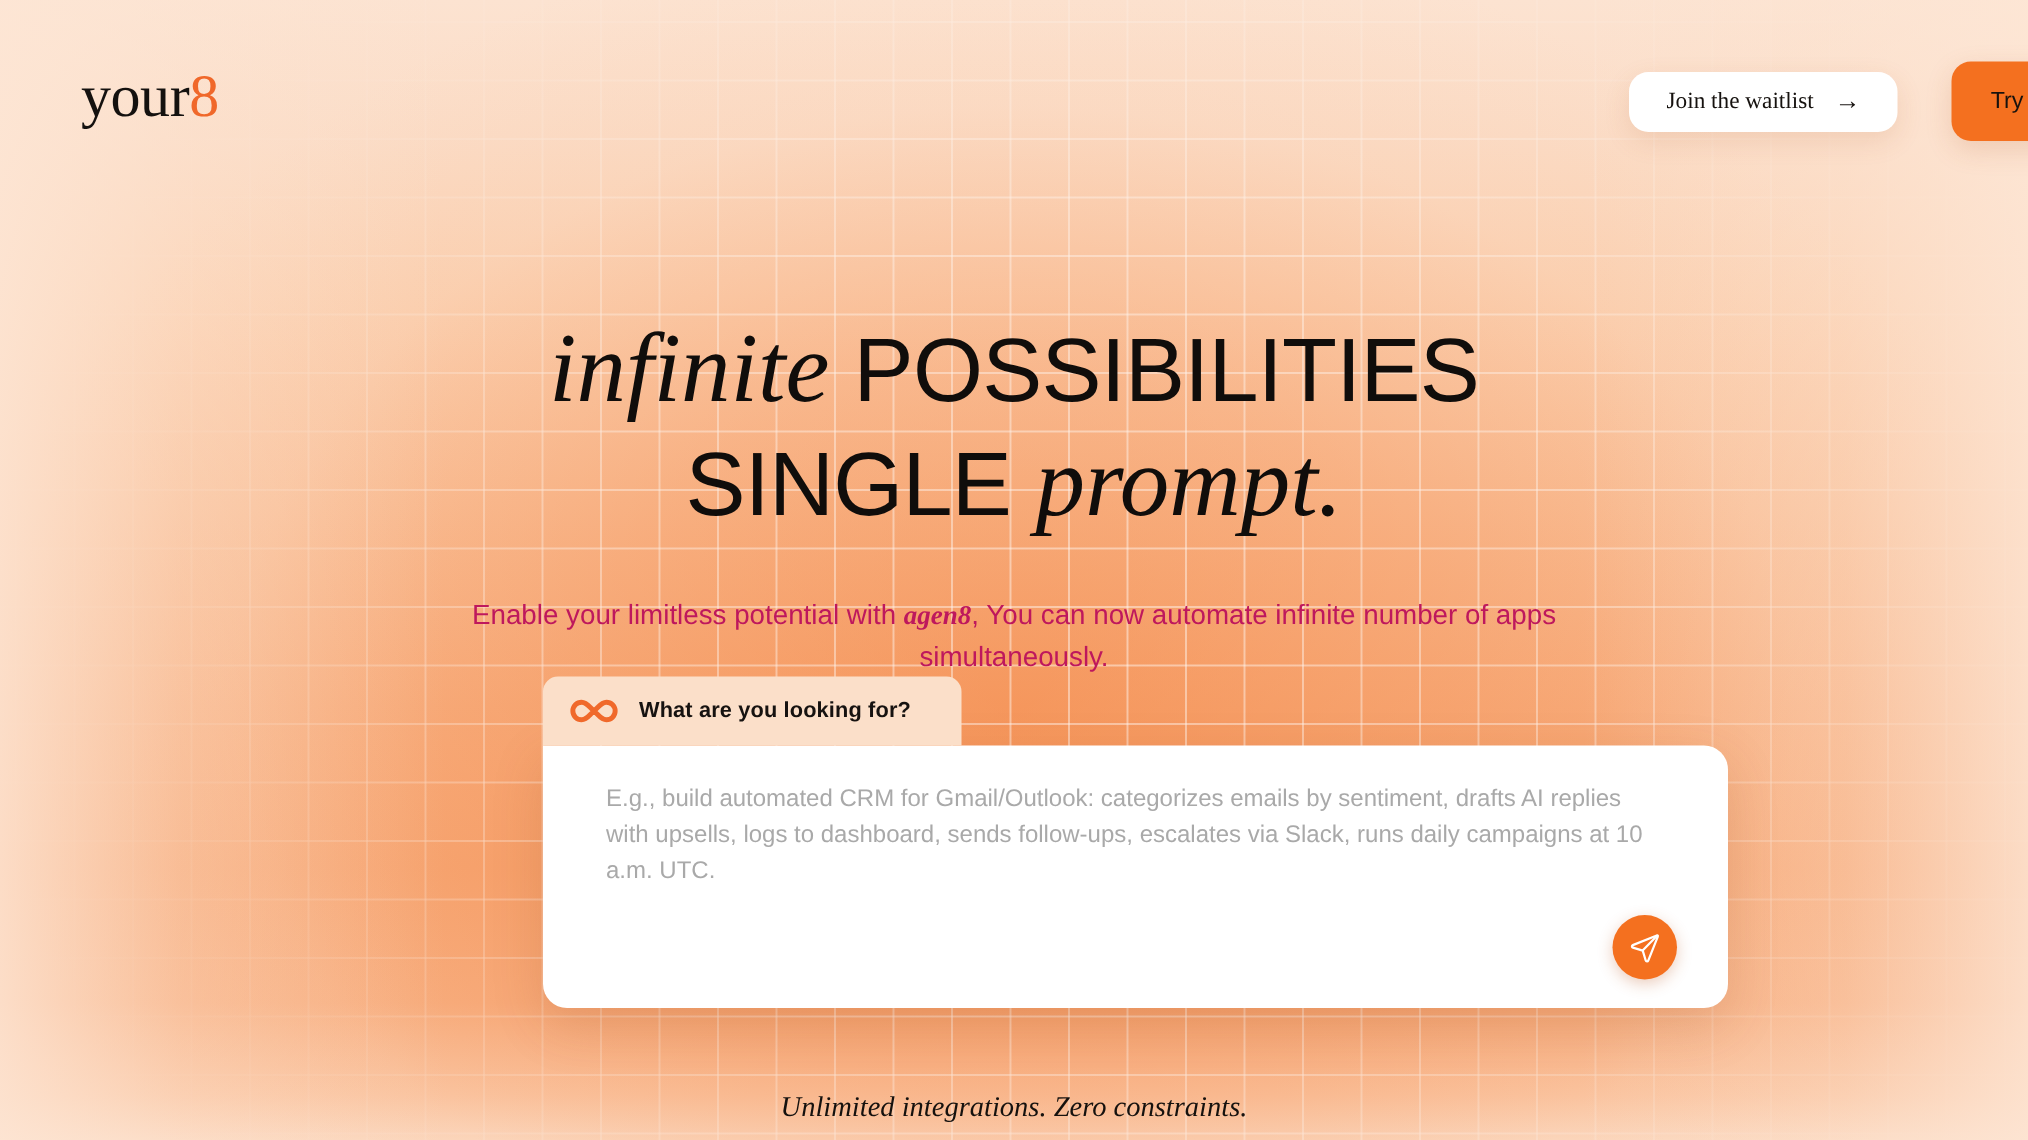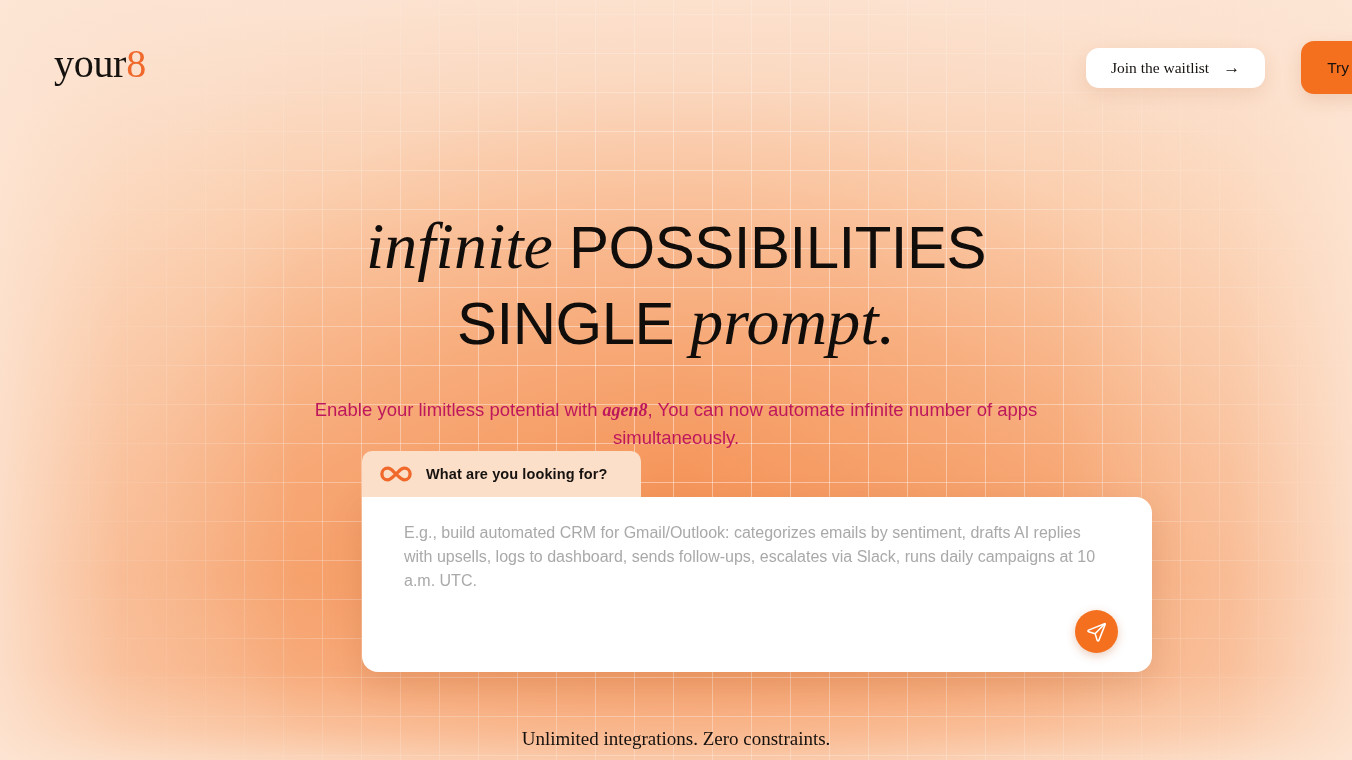--- a/index.html
+++ b/index.html
@@ -258,20 +258,21 @@
   }
   #send-button svg { display: block; }
 
   
   #tagline {
     position: absolute;
     top: 728px;
     left: 0; right: 0;
     text-align: center;
     font-family: "Liberation Serif", serif;
+    font-style: italic;
     font-size: 19px;
     color: #15110e;
     z-index: 10;
   }
 </style>
 </head>
 <body>
 
 <div id="bg-base"></div>
 <div id="bg-radial"></div>

